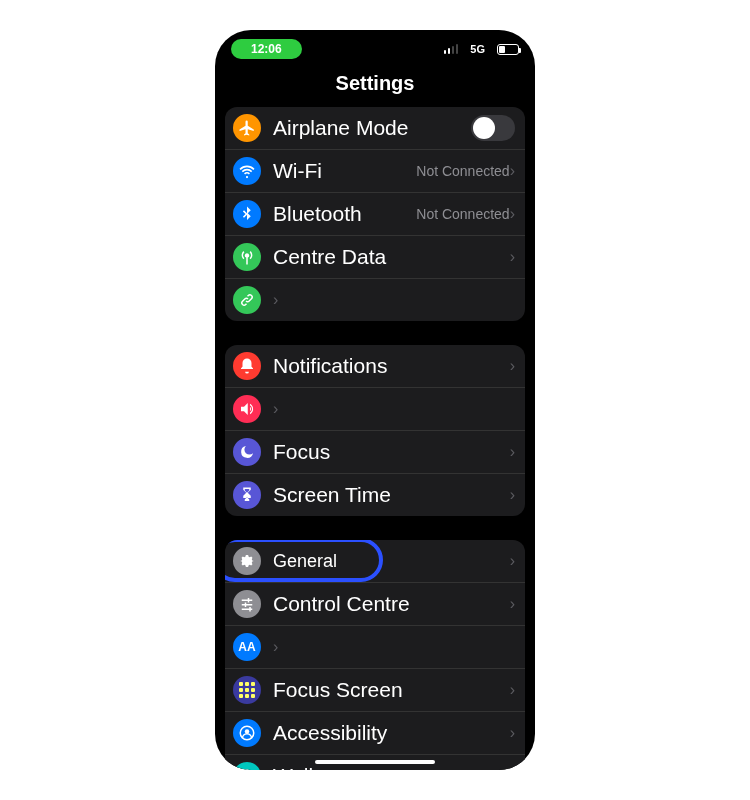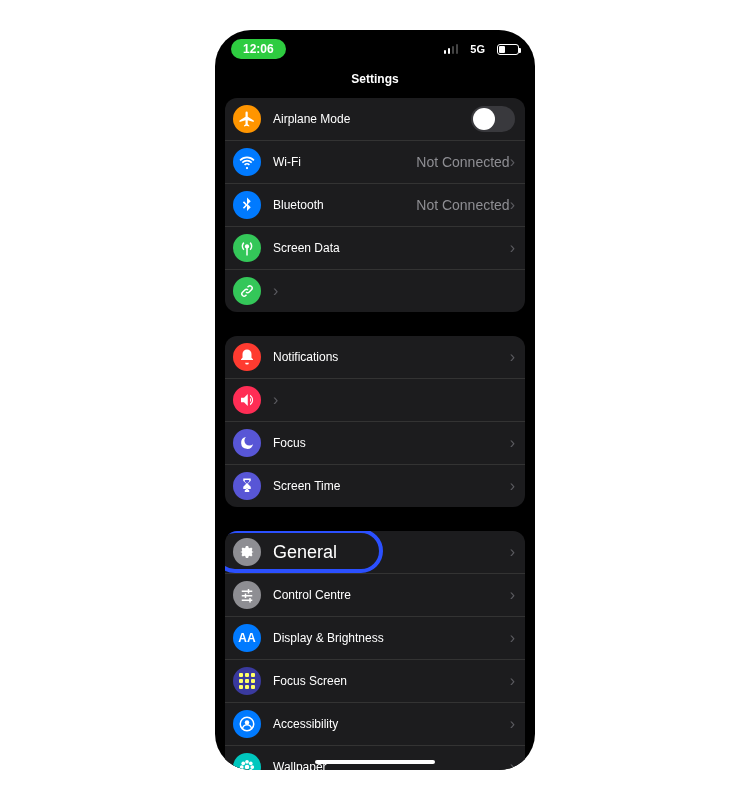--- a/index.html
+++ b/index.html
@@ -20,36 +20,36 @@
 }
 .statusbar {
   height: 34px;
   display: flex; align-items: center; justify-content: space-between;
   padding: 4px 16px 0;
   color: #fff; font-size: 12px; font-weight: 600;
 }
 .time-pill {
   background: #2ecc40;
   border-radius: 14px;
-  padding: 3px 12px;
+  padding: 3px 20px;
   font-size: 12px; font-weight: 700;
 }
 .status-right { display: flex; align-items: center; gap: 12px; font-size: 11px; }
 .signal { display: flex; gap: 1.5px; align-items: flex-end; }
 .bar { width: 2.5px; background: #444; border-radius: 1px; }
 .bar.on { background: #fff; }
 .b1{height:4px}.b2{height:6px}.b3{height:8px}.b4{height:10px}
 .battery {
   width: 22px; height: 11px; border: 1px solid #fff; border-radius: 3px;
   position: relative; display: flex; align-items: center;
 }
 .battery::after { content:""; position:absolute; right:-3px; top:3px; width:2px; height:5px; background:#fff; border-radius:0 1px 1px 0; }
 .batt-fill { width: 28%; height: 7px; background:#fff; margin-left:1px; border-radius:1px; }
 .header {
-  text-align: center; color: #fff; font-size: 12px; font-weight: 700;
+  text-align: center; color: #fff; font-size: 20px; font-weight: 700;
   padding: 8px 0 12px;
 }
 .scroll { flex:1; overflow:hidden; padding: 0 10px; }
 .group {
   background: #1c1c1e;
   border-radius: 12px;
   margin-bottom: 24px;
   overflow: hidden;
   position: relative;
 }
@@ -59,21 +59,21 @@
   border-bottom: 0.5px solid #333;
   min-height: 40px;
   position: relative;
 }
 .row:last-child { border-bottom: none; }
 .icon-box {
   width: 28px; height: 28px; border-radius: 14px;
   display: flex; align-items: center; justify-content: center;
   margin-right: 12px; flex-shrink: 0;
 }
-.label { color: #fff; font-size: 12px; flex: 1; }
+.label { color: #fff; font-size: 21px; flex: 1; }
 .value { color: #8e8e93; font-size: 14px; }
 .chevron { color: #5a5a5f; font-size: 16px; }
 .toggle {
   width: 44px; height: 26px; background:#39393d; border-radius: 13px;
   position: relative;
 }
 .toggle::after {
   content:""; position:absolute; left:2px; top:2px;
   width:22px; height:22px; background:#fff; border-radius:50%;
 }
@@ -142,21 +142,21 @@
           <div class="label">Bluetooth</div>
           <div class="value">Not Connected</div>
           <div class="chevron">›</div>
         </div>
         <div class="row">
           <div class="icon-box" style="background: rgb(52, 199, 89);">
             <svg viewBox="0 0 24 24" width="18" height="18" fill="#fff">
               <path d="M7 4a8 8 0 0 0 0 11l1.5-1.5a6 6 0 0 1 0-8zm10 0l-1.5 1.5a6 6 0 0 1 0 8L17 15a8 8 0 0 0 0-11zM12 7a3 3 0 0 0-1 5.8V22h2V12.8A3 3 0 0 0 12 7z"></path>
             </svg>
           </div>
-          <div class="label">Screen Data</div>
+          <div class="label">Centre Data</div>
           <div class="chevron">›</div>
         </div>
         <div class="row">
           <div class="icon-box" style="background: rgb(52, 199, 89);">
             <svg viewBox="0 0 24 24" width="18" height="18" fill="#fff">
               <path d="M10 14a4 4 0 0 0 5.66 0l3-3a4 4 0 0 0-5.66-5.66l-1 1 1.42 1.42 1-1a2 2 0 1 1 2.82 2.82l-3 3a2 2 0 0 1-2.82 0zM14 10a4 4 0 0 0-5.66 0l-3 3a4 4 0 0 0 5.66 5.66l1-1-1.42-1.42-1 1a2 2 0 1 1-2.82-2.82l3-3a2 2 0 0 1 2.82 0z"></path>
             </svg>
           </div>
           <div class="chevron">›</div>
         </div>
@@ -215,21 +215,20 @@
               <path d="M5 6h8V4h2v2h4v2h-4v2h-2V8H5V6zm0 6h4v-2h2v2h8v2h-8v2H9v-2H5v-2zm0 6h10v-2h2v2h2v2h-2v2h-2v-2H5v-2z"></path>
             </svg>
           </div>
           <div class="label">Control Centre</div>
           <div class="chevron">›</div>
         </div>
         <div class="row">
           <div class="icon-box" style="background: rgb(0, 122, 255);">
             <span style="color:#fff;font-weight:700;font-size:12px">AA</span>
           </div>
-          <div class="label">Display &amp; Brightness</div>
           <div class="chevron">›</div>
         </div>
         <div class="row">
           <div class="icon-box" style="background: rgb(58, 58, 159);">
             <div style="display:grid;grid-template-columns:repeat(3,4px);gap:2px">
               <div style="width:4px;height:4px;background:#ff6;border-radius:1px"></div>
               <div style="width:4px;height:4px;background:#ff6;border-radius:1px"></div>
               <div style="width:4px;height:4px;background:#ff6;border-radius:1px"></div>
               <div style="width:4px;height:4px;background:#ff6;border-radius:1px"></div>
               <div style="width:4px;height:4px;background:#ff6;border-radius:1px"></div>

